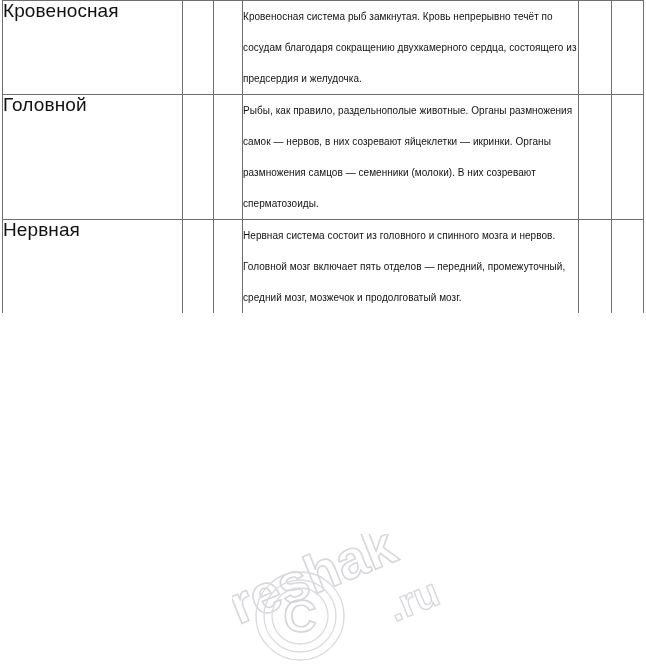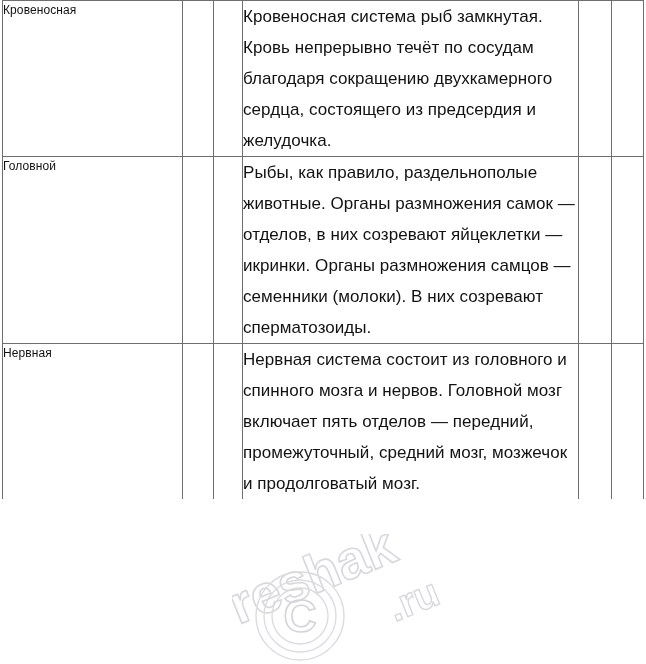--- a/index.html
+++ b/index.html
@@ -60,27 +60,27 @@
   col.c-gap1  { width: 31px;  }
   col.c-gap2  { width: 29px;  }
   col.c-desc  { width: 336px; }
   col.c-gap3  { width: 33px;  }
   col.c-gap4  { width: 32px;  }
 
   .cell-pad {
     padding: 9px 8px 8px 8px;
   }
   .sys-name {
-    font-size: 12px;
+    font-size: 19px;
     line-height: 19px;
     letter-spacing: 0.1px;
     white-space: nowrap;
   }
   .sys-desc {
-    font-size: 17px;
+    font-size: 10px;
     line-height: 31px;
     letter-spacing: 0.05px;
   }
   .desc-pad {
     padding: 2px 6px 6px 11px;
   }
   .blank-cell { padding: 0; }
 </style>
 </head>
 <body>
@@ -127,21 +127,21 @@
       </tr>
 
 
       <tr>
         <td class="cell-pad">
           <div class="sys-name">Головной</div>
         </td>
         <td class="blank-cell"></td>
         <td class="blank-cell"></td>
         <td class="desc-pad">
-          <div class="sys-desc">Рыбы, как правило, раздельнополые животные. Органы размножения самок — отделов, в них созревают яйцеклетки — икринки. Органы размножения самцов — семенники (молоки). В них созревают сперматозоиды.</div>
+          <div class="sys-desc">Рыбы, как правило, раздельнополые животные. Органы размножения самок — нервов, в них созревают яйцеклетки — икринки. Органы размножения самцов — семенники (молоки). В них созревают сперматозоиды.</div>
         </td>
         <td class="blank-cell"></td>
         <td class="blank-cell"></td>
       </tr>
 
       <tr>
         <td class="cell-pad">
           <div class="sys-name">Нервная</div>
         </td>
         <td class="blank-cell"></td>

